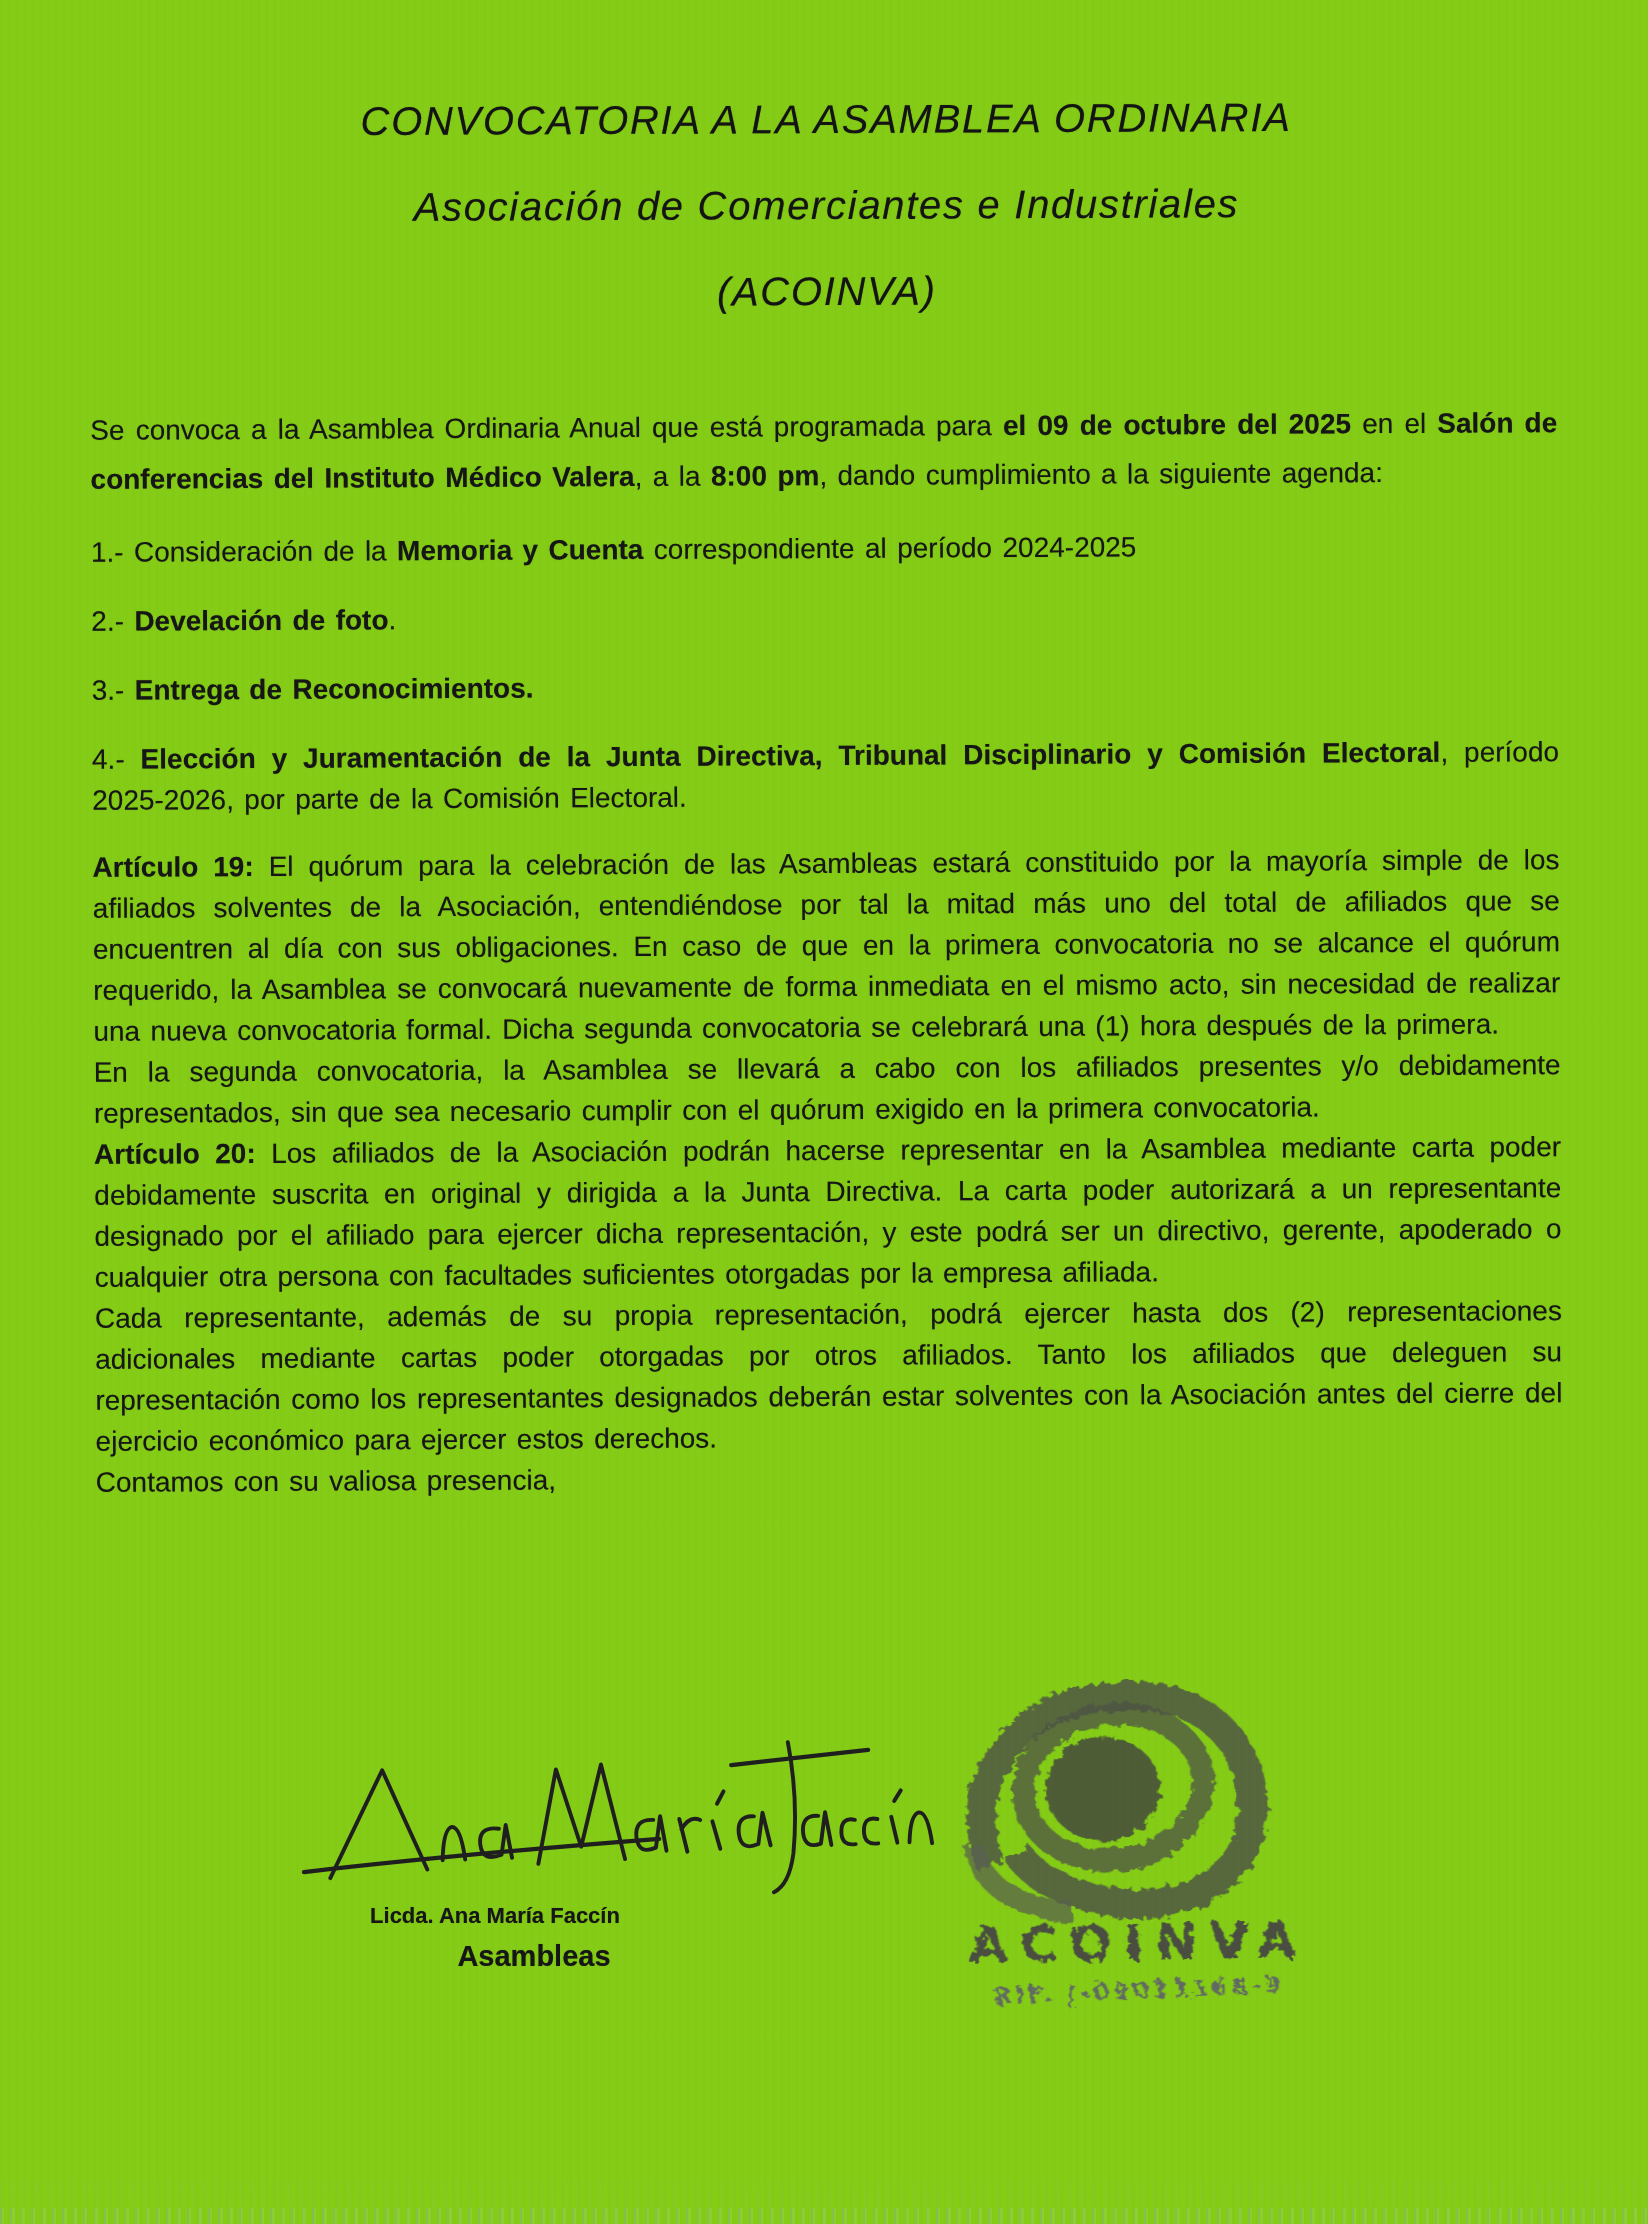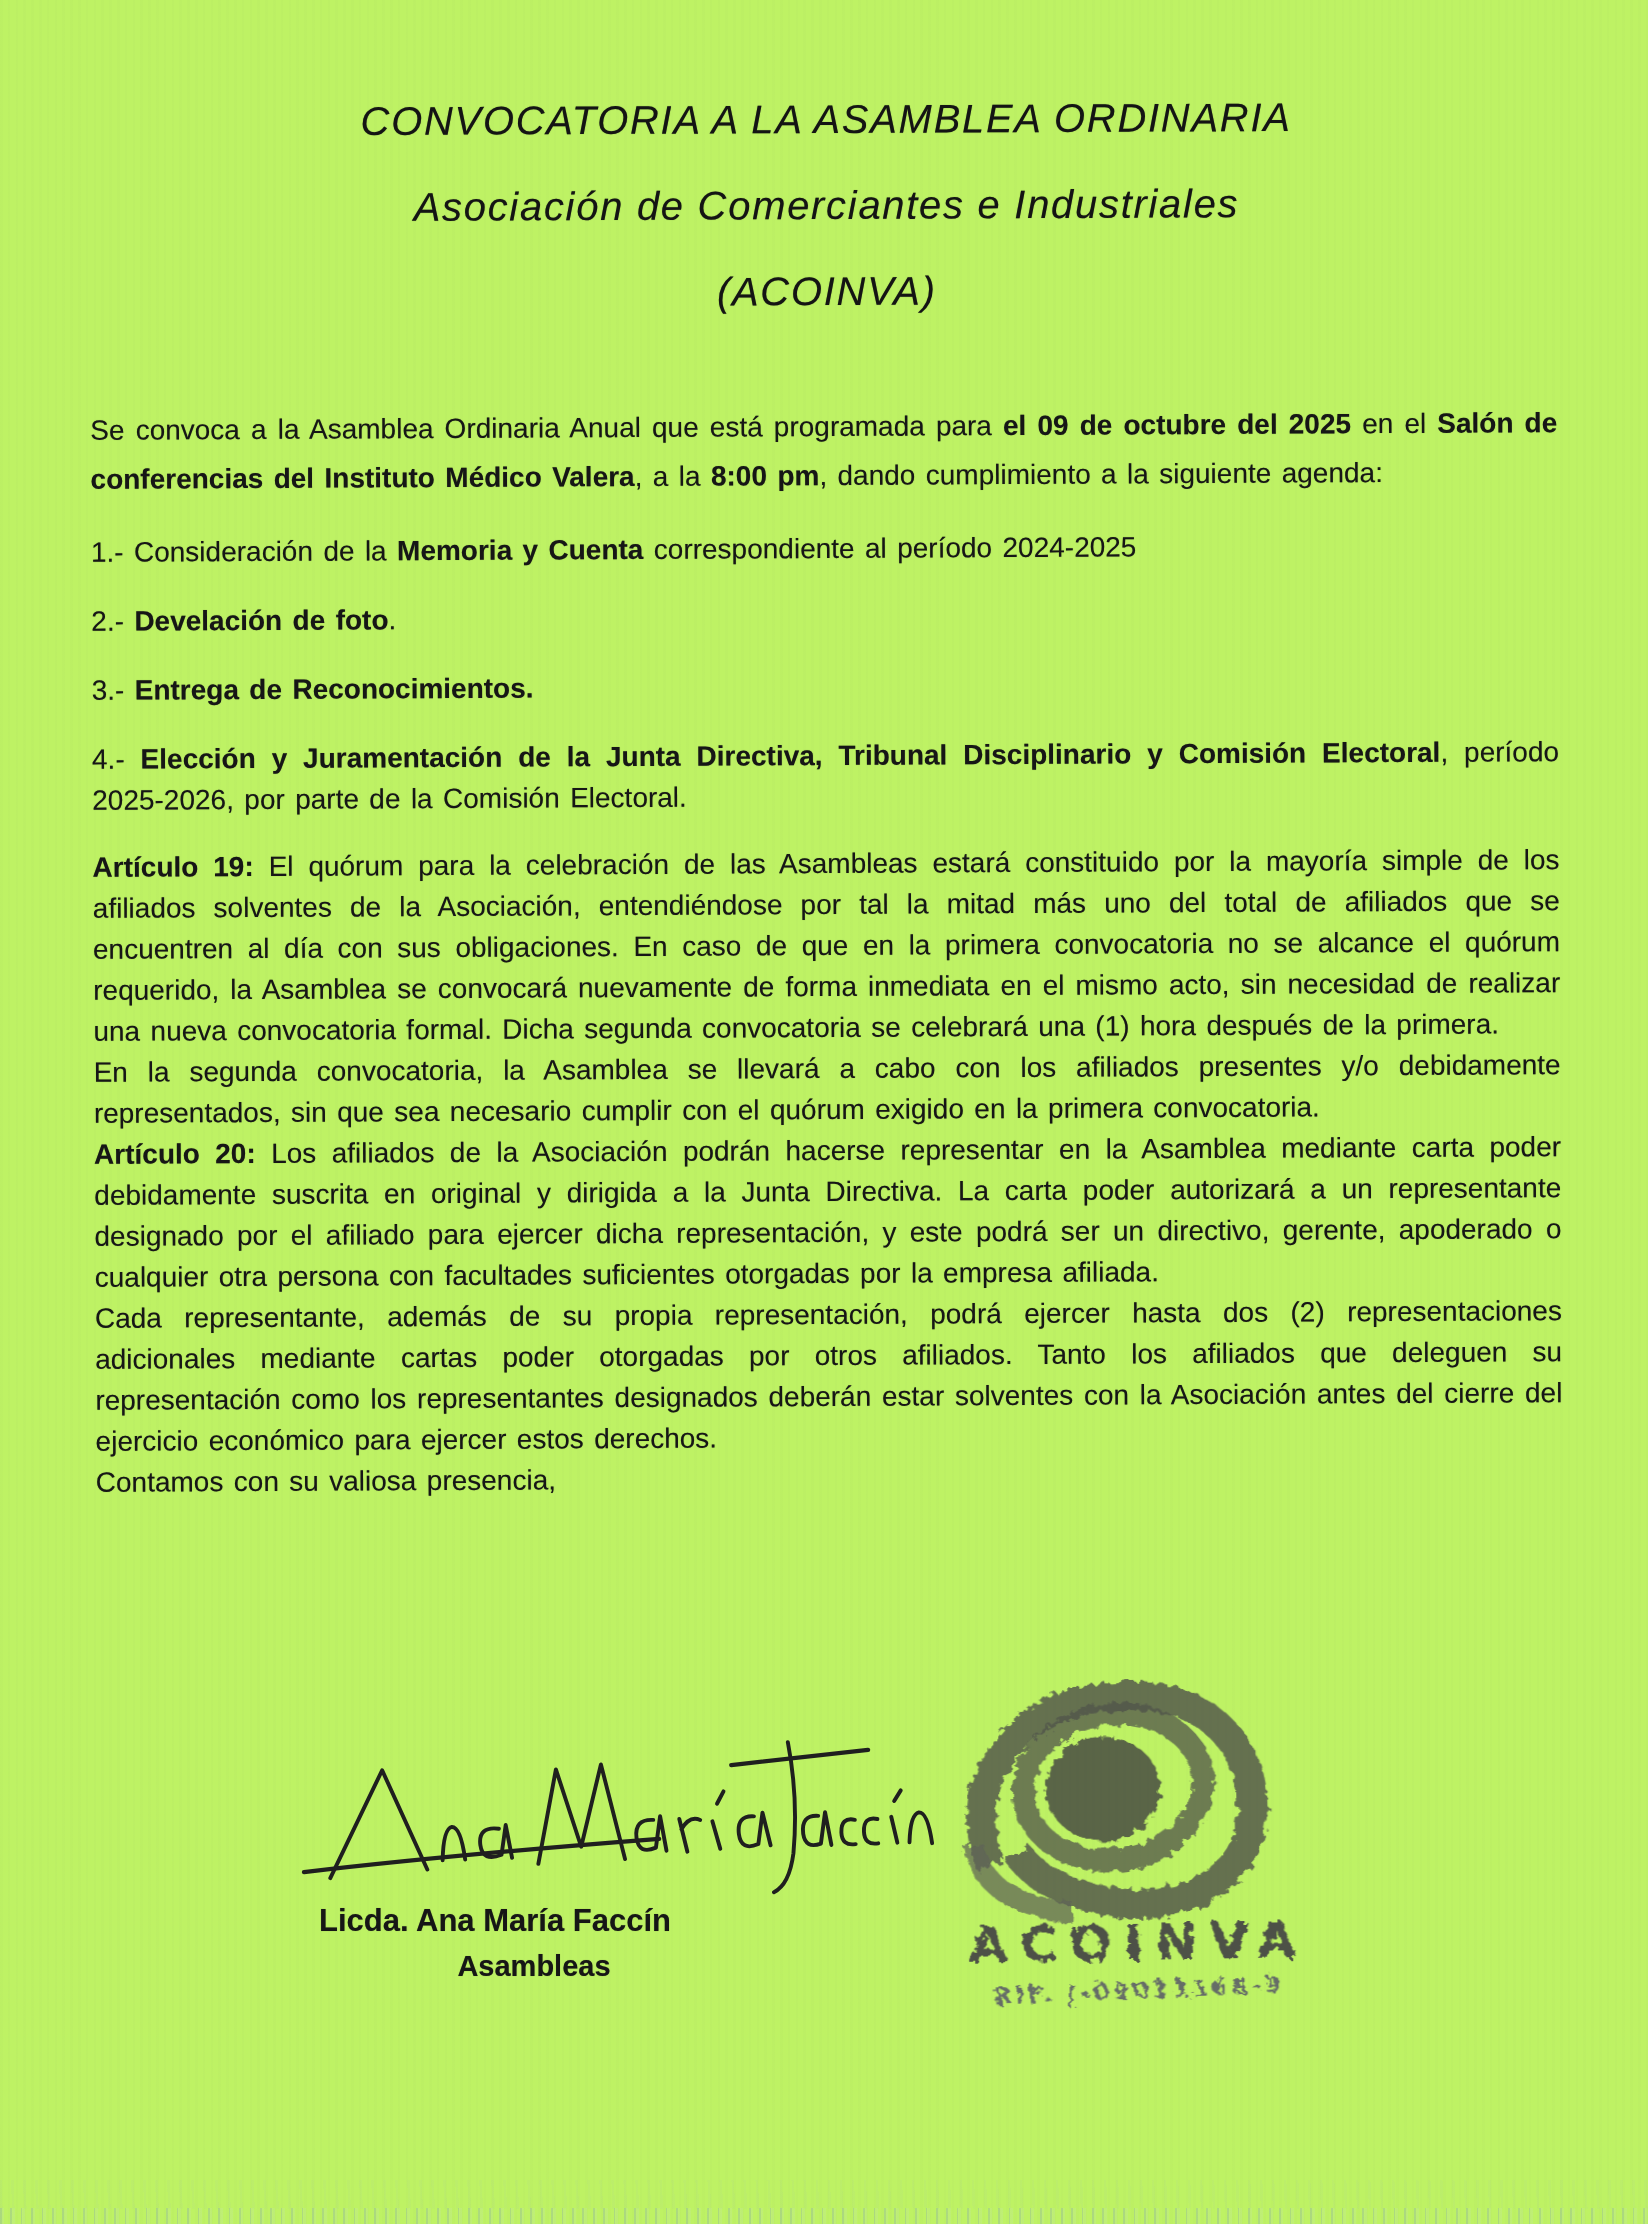--- a/index.html
+++ b/index.html
@@ -1,19 +1,19 @@
 <!DOCTYPE html>
 <html lang="es" style="font-size:14px"><head>
 <meta charset="utf-8">
 <style>
   html,body{margin:0;padding:0;background:#d9d9d9;}
   .page{
     position:relative;
     width:1649px;height:2225px;
-    background:#bef264;
+    background:#84cc16;
     font-family:"Liberation Sans",sans-serif;
     color:#161616;
     overflow:hidden;
   }
   
   .scan-noise{
     position:absolute;inset:0;pointer-events:none;
     background:repeating-linear-gradient(90deg,rgba(60,80,90,.015) 0 2.6px,rgba(0,0,0,0) 2.6px 7.8px);
   }
   .doc-title{
@@ -34,21 +34,21 @@
   .content p{margin:0;}
   .intro{text-align:justify;line-height:49px;}
   .agenda-item{margin-top:28px !important;}
   .agenda-item.wrap{text-align:justify;}
   .articles{margin-top:26px;text-align:justify;}
   .closing{margin-top:43px;}
   b{font-weight:bold;}
   
   .signature{position:absolute;left:291px;top:1731px;width:408px;}
   .sig-svg{position:absolute;left:-13px;top:0;}
-  .sig-name{margin-top:172px;text-align:center;font-size:31px;font-weight:bold;white-space:nowrap;
+  .sig-name{margin-top:172px;text-align:center;font-size:22px;font-weight:bold;white-space:nowrap;
             text-shadow:0 0 0.9px rgba(10,10,10,.4);}
   .sig-role{text-align:center;padding-left:78px;margin-top:11.3px;font-size:29px;font-weight:bold;
             text-shadow:0 0 0.9px rgba(10,10,10,.4);}
   
   .stamp{position:absolute;left:930px;top:1679px;width:400px;height:343px;
          filter:blur(0.3px);opacity:.93;transform:rotate(-1deg);}
   .stamp-org{font-family:"DejaVu Sans",sans-serif;font-weight:bold;font-size:58px;letter-spacing:14px;fill:#454545;}
   .stamp-rif{font-family:"DejaVu Sans",sans-serif;font-weight:bold;font-size:27px;letter-spacing:4px;fill:#5f6468;}
   
   .scan-edge{

